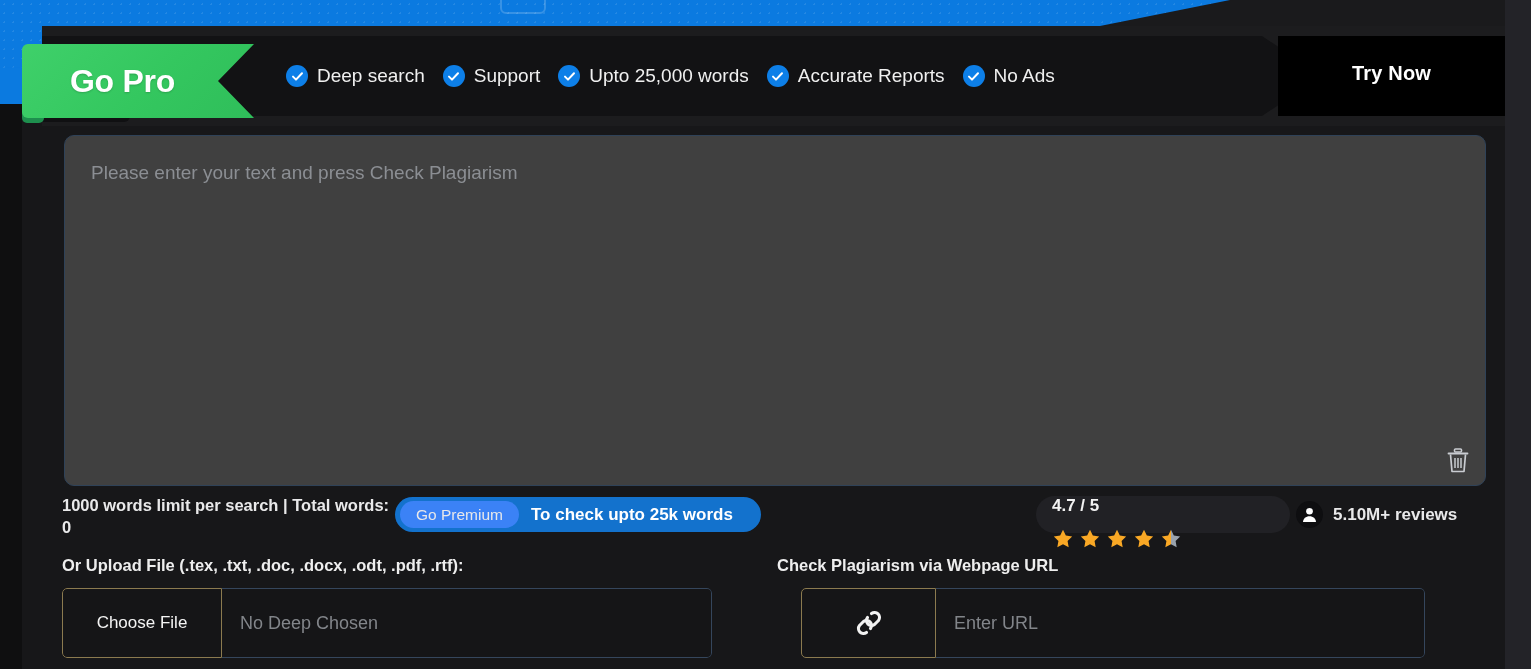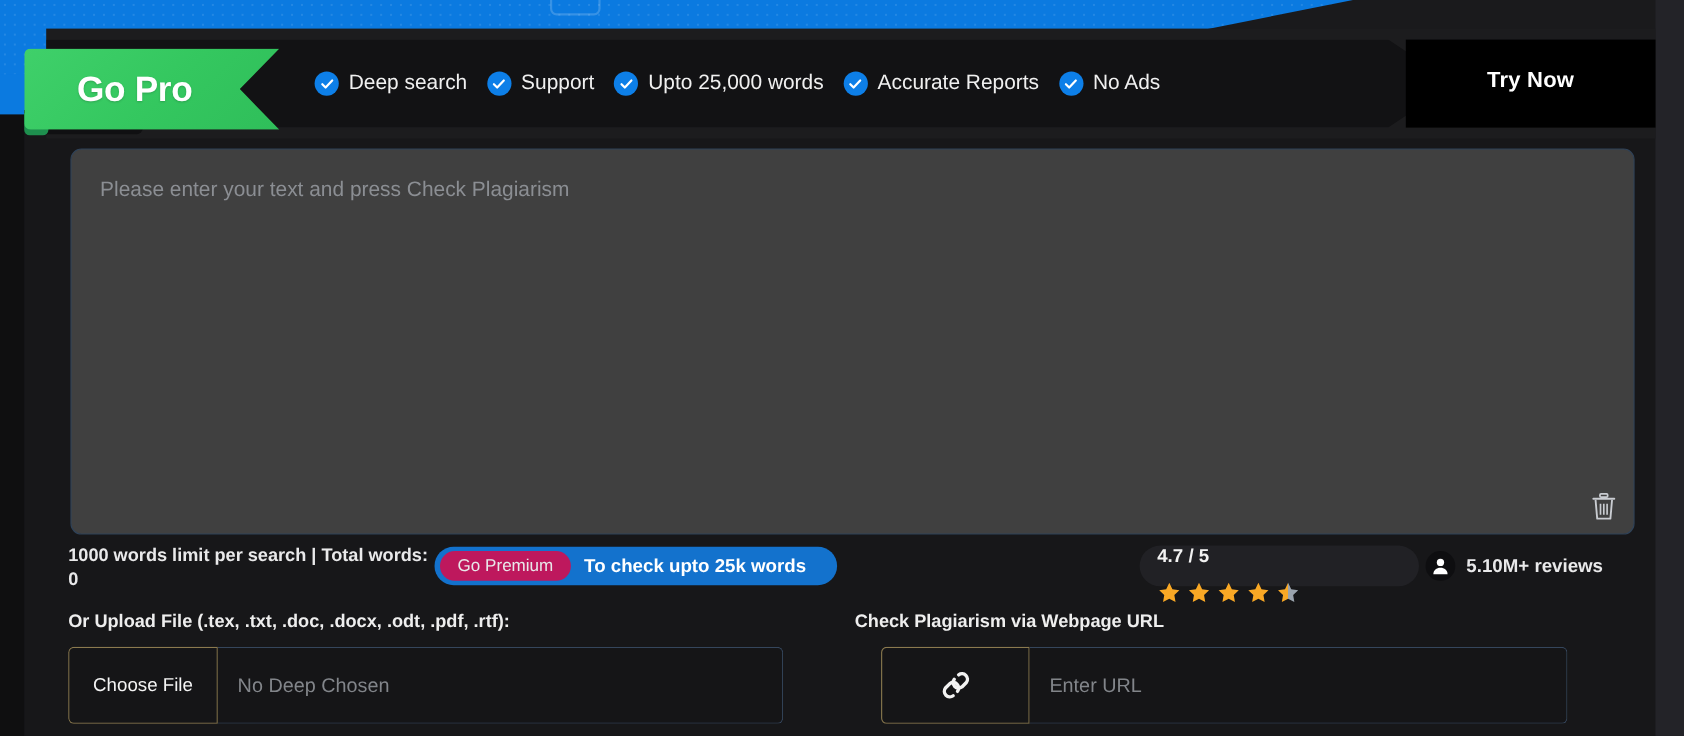--- a/index.html
+++ b/index.html
@@ -126,21 +126,21 @@
     position: absolute; left: 62px; top: 494px; width: 330px;
     color: #e9e9ea; font-size: 16.5px; font-weight: bold; line-height: 22px;
   }
   .premium-pill {
     position: absolute; left: 395px; top: 497px; width: 366px; height: 35px;
     background: #1372cd; border-radius: 18px;
     display: flex; align-items: center; cursor: pointer;
   }
   .premium-pill-inner {
     margin-left: 5px; height: 27px; padding: 0 16px;
-    background: #be185d; border-radius: 14px;
+    background: #3b82f6; border-radius: 14px;
     display: flex; align-items: center;
     color: #e8e8ea; font-size: 15.5px;
   }
   .premium-pill-text {
     margin-left: 12px; color: #ffffff; font-size: 17px; font-weight: bold;
   }
 
   .rating-pill {
     position: absolute; left: 1036px; top: 496px; width: 254px; height: 37px;
     background: #212125; border-radius: 19px;
@@ -166,21 +166,21 @@
   .label-upload { left: 62px; top: 556px; }
   .label-url { left: 777px; top: 556px; }
 
   .input-group {
     position: absolute; height: 70px; display: flex; border-radius: 5px; overflow: hidden;
   }
   .group-upload { left: 62px; top: 588px; width: 650px; }
   .group-url { left: 777px; top: 588px; width: 648px; padding-left: 24px; }
 
   .input-btn {
-    width: 136px; height: 70px; flex: 0 0 auto;
+    width: 160px; height: 70px; flex: 0 0 auto;
     background: #151517; border: 1px solid #8b7a4f;
     border-radius: 5px 0 0 5px;
     display: flex; align-items: center; justify-content: center;
     color: #f4f4f4; font-size: 17px; cursor: pointer;
   }
   .input-btn-url { width: 135px; }
   .input-field {
     flex: 1; height: 70px; background: #151517;
     border: 1px solid #35465c; border-left: none;
     border-radius: 0 5px 5px 0;

